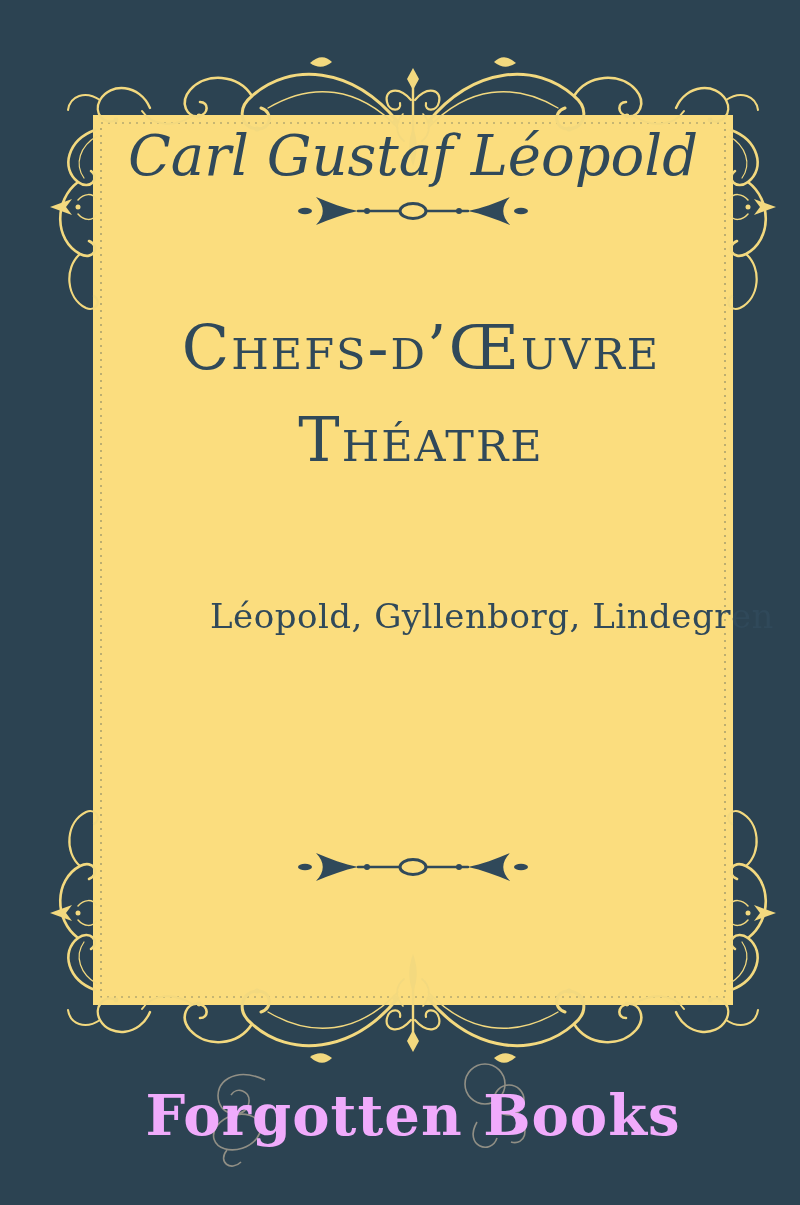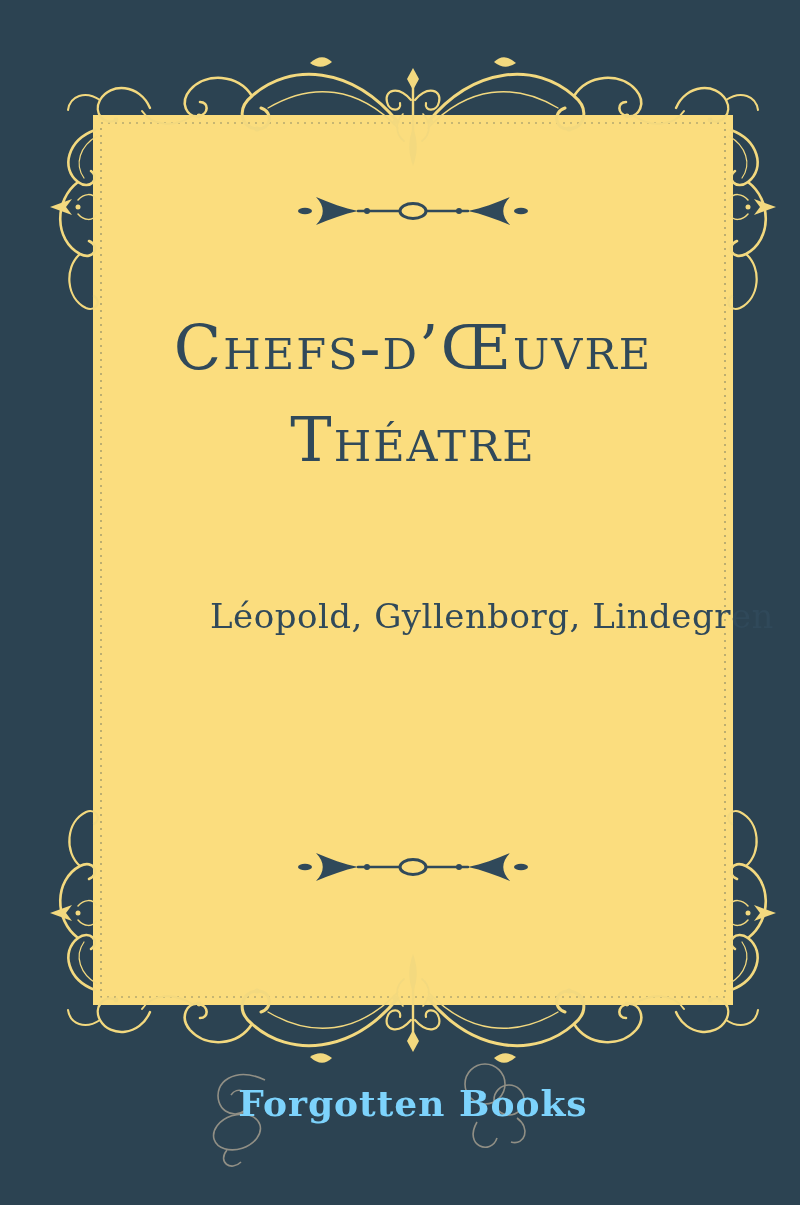--- a/index.html
+++ b/index.html
@@ -14,28 +14,29 @@
     font-style:italic;font-size:56px;line-height:80px;color:#30495a;
     letter-spacing:0px;white-space:nowrap;
   }
   .divider{position:absolute;left:296px;}
   .divider.d1{top:191px;}
   .divider.d2{top:847px;}
   .title{
     position:absolute;left:93px;top:302px;width:640px;text-align:center;
     font-variant:small-caps;font-size:62px;line-height:92px;color:#30495a;
     letter-spacing:2px;
+    padding-left:8px;
   }
   .subtitle{
     position:absolute;left:93px;top:596px;width:704px;text-align:center;
     font-size:34px;color:#30495a;letter-spacing:0.5px;margin-left:47px;
   }
   .publisher{
     position:absolute;left:93px;top:1082px;width:640px;text-align:center;
-    font-size:36px;font-weight:bold;color:#7dd3fc;letter-spacing:1px;
+    font-size:56px;font-weight:bold;color:#f0abfc;letter-spacing:1px;
     white-space:nowrap;
   }
   .publisher .name{position:relative;z-index:2;}
   .publisher .fl{position:absolute;z-index:1;}
   .publisher .fl1{left:112px;top:-16px;}
   .publisher .fl2{left:340px;top:-24px;}
 </style>
 </head>
 <body>
 
@@ -95,20 +96,21 @@
     <rect x="101" y="123" width="624" height="874" fill="none" stroke="#2c4352" stroke-width="1.2" stroke-dasharray="2 5" opacity="0.5"></rect>
 
     <use href="#q"></use>
     <use href="#q" transform="translate(826,0) scale(-1,1)"></use>
     <use href="#q" transform="translate(0,1120) scale(1,-1)"></use>
     <use href="#q" transform="translate(826,1120) scale(-1,-1)"></use>
     <use href="#ctr"></use>
     <use href="#ctr" transform="translate(0,1120) scale(1,-1)"></use>
   </svg>
 
+  <div class="author">Carl Gustaf Léopold</div>
 
   <svg class="divider d1" width="234" height="40" viewBox="0 0 234 40">
     <use href="#orn-divider"></use>
   </svg>
 
   <div class="title">
     <div>Chefs-d’Œuvre</div>
     <div>Théatre</div>
   </div>
 

